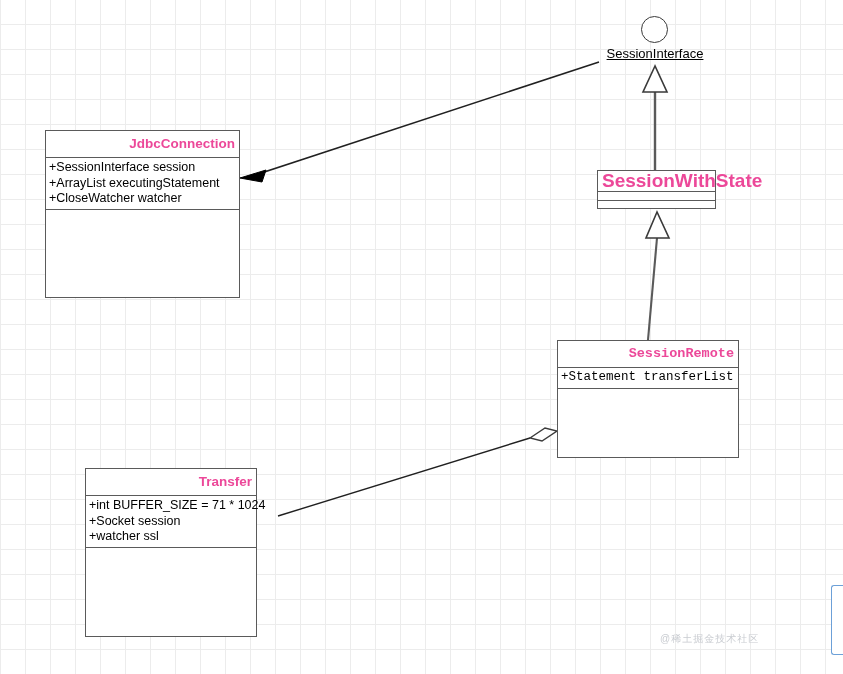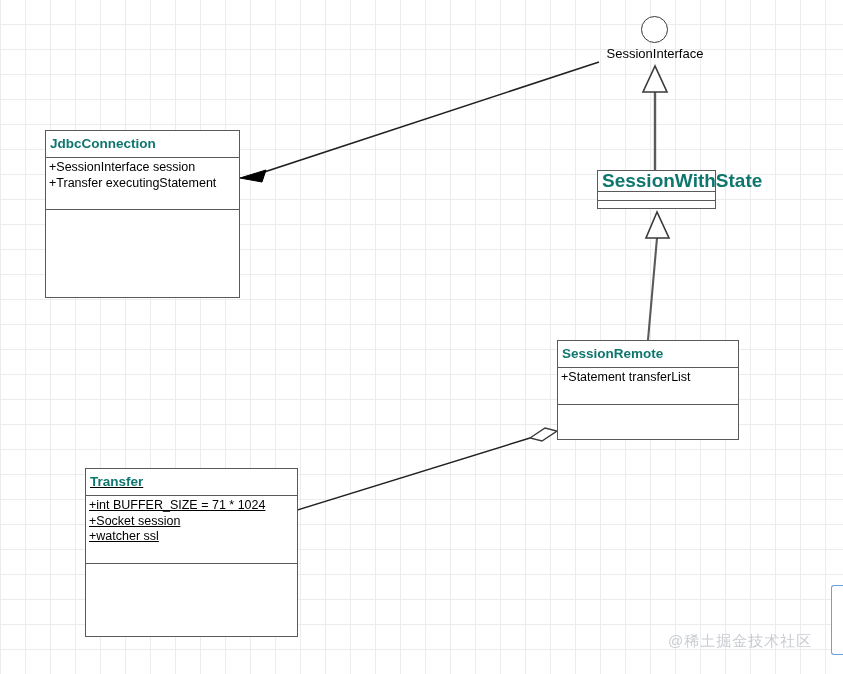--- a/index.html
+++ b/index.html
@@ -30,53 +30,53 @@
   }
   .uml-class {
     position: absolute;
     box-sizing: border-box;
     background: #ffffff;
     border: 1.6px solid #5a5a5a;
     z-index: 3;
   }
   .uml-title {
     box-sizing: border-box;
-    text-align: left;
+    text-align: right;
     font-weight: bold;
     font-size: 13.5px;
-    color: #0f766e;
+    color: #ec4899;
     padding: 5px 4px 5px 4px;
     border-bottom: 1.4px solid #5a5a5a;
     line-height: 16px;
     white-space: nowrap;
   }
   .uml-attrs {
     box-sizing: border-box;
     border-bottom: 1.4px solid #5a5a5a;
-    padding: 2px 2px 18px 3px;
+    padding: 2px 2px 2px 3px;
   }
   .uml-attrs .attr {
     font-size: 12.5px;
     color: #000000;
     line-height: 15.6px;
     white-space: nowrap;
   }
   .uml-ops {
     box-sizing: border-box;
   }
   
   #box-jdbc        { left: 45px;  top: 130px; width: 195px; height: 168px; }
   #box-jdbc .uml-ops  { height: 88px; }
   #box-sws         { left: 597px; top: 170px; width: 119px; height: 39px; }
   #box-sws .uml-title { padding: 2px 4px 2px 4px; font-size: 19px; }
   #box-sws .uml-attrs { height: 9px; padding: 0; }
   #box-sws .uml-ops   { height: 9px; }
-  #box-remote      { left: 557px; top: 340px; width: 182px; height: 100px; }
+  #box-remote      { left: 557px; top: 340px; width: 182px; height: 118px; font-family: Liberation Mono, monospace; }
   #box-remote .uml-ops { height: 65px; }
-  #box-transfer    { left: 85px;  top: 468px; width: 213px; height: 169px; text-decoration: underline; }
+  #box-transfer    { left: 85px;  top: 468px; width: 172px; height: 169px; }
   #box-transfer .uml-ops { height: 59px; }
 
   
   #iface-lollipop {
     position: absolute;
     left: 641px;
     top: 16px;
     width: 27px;
     height: 27px;
     border: 1.6px solid #3a3a3a;
@@ -88,32 +88,32 @@
   #iface-label {
     position: absolute;
     left: 535px;
     top: 46px;
     width: 240px;
     text-align: center;
     font-size: 13px;
     color: #000000;
     z-index: 3;
     white-space: nowrap;
+    text-decoration: underline;
   }
   
   #watermark {
     position: absolute;
     left: 660px;
     top: 632px;
-    font-size: 15px;
+    font-size: 10px;
     color: #c9ccd1;
     letter-spacing: 1px;
     z-index: 4;
     white-space: nowrap;
-    margin-left: 8px;
   }
   
   #blue-panel {
     position: absolute;
     left: 831px;
     top: 585px;
     width: 26px;
     height: 70px;
     box-sizing: border-box;
     border: 1.5px solid #6ca0d8;
@@ -155,21 +155,22 @@
     </g>
   </svg>
 
   <div id="iface-lollipop"></div>
   <div id="iface-label">SessionInterface</div>
 
   <div class="uml-class" id="box-jdbc">
     <div class="uml-title">JdbcConnection</div>
     <div class="uml-attrs">
       <div class="attr">+SessionInterface session</div>
-      <div class="attr">+Transfer executingStatement</div>
+      <div class="attr">+ArrayList executingStatement</div>
+      <div class="attr">+CloseWatcher watcher</div>
     </div>
     <div class="uml-ops"></div>
   </div>
 
   <div class="uml-class" id="box-sws">
     <div class="uml-title">SessionWithState</div>
     <div class="uml-attrs"></div>
     <div class="uml-ops"></div>
   </div>
 

